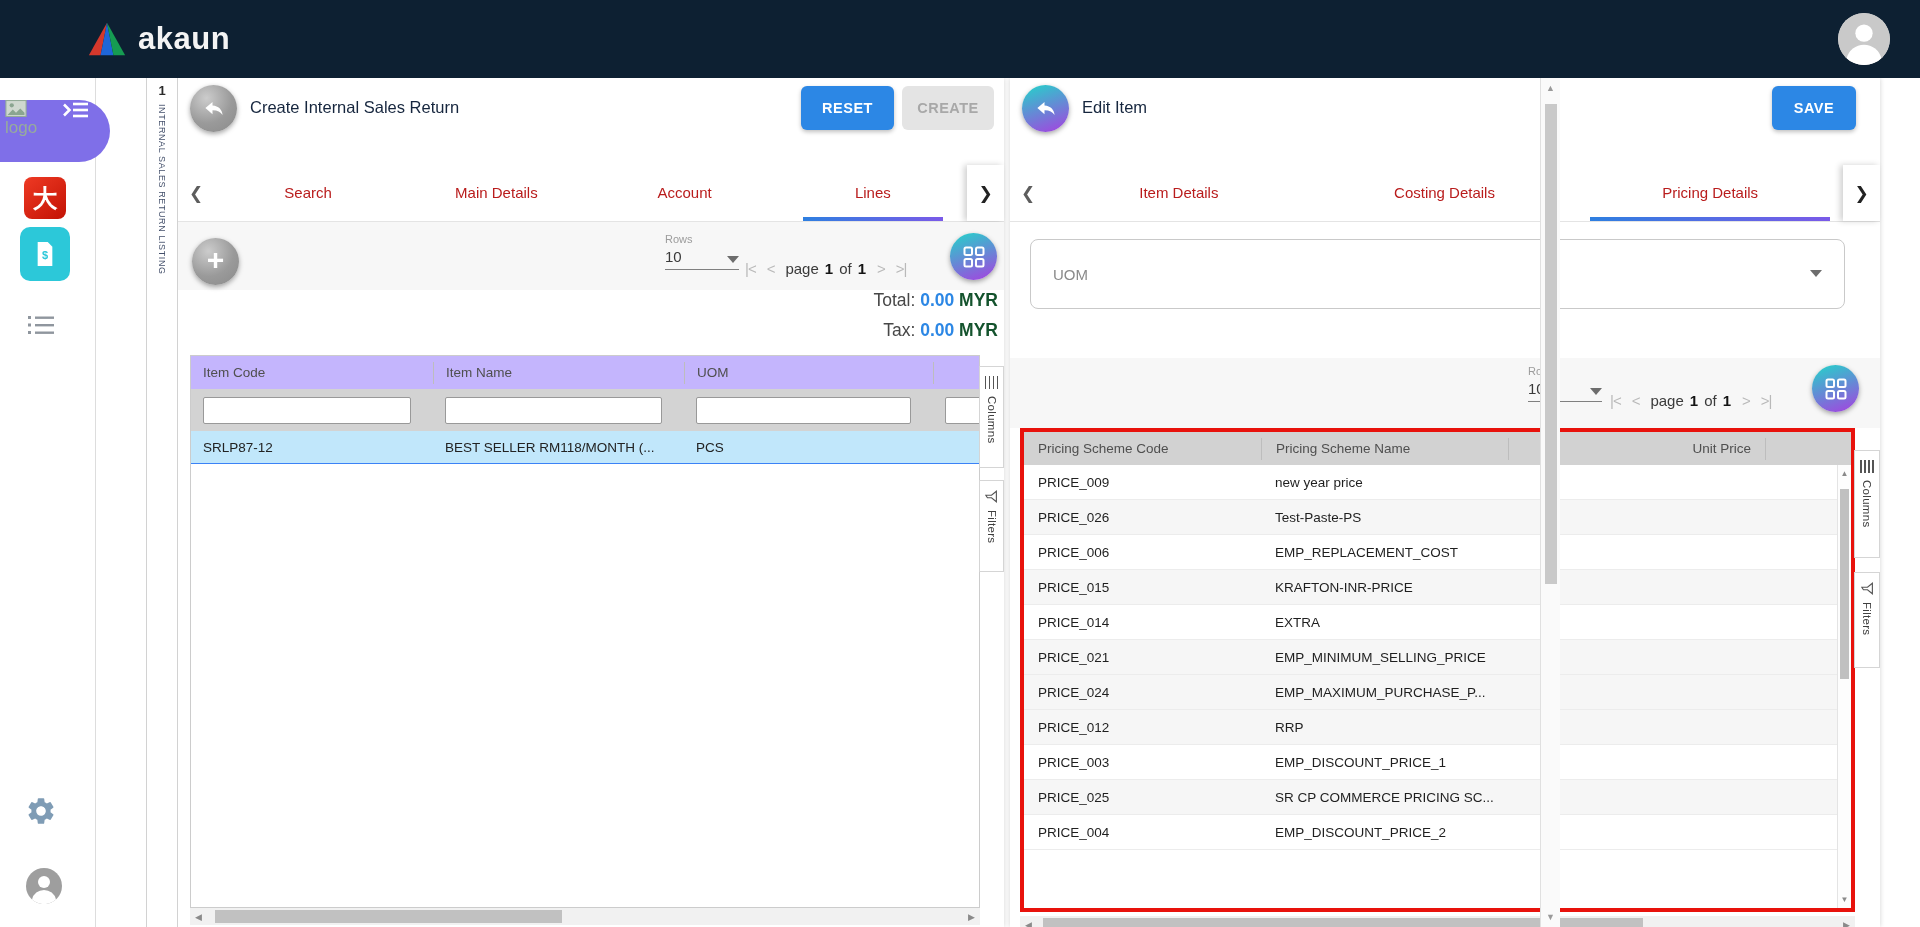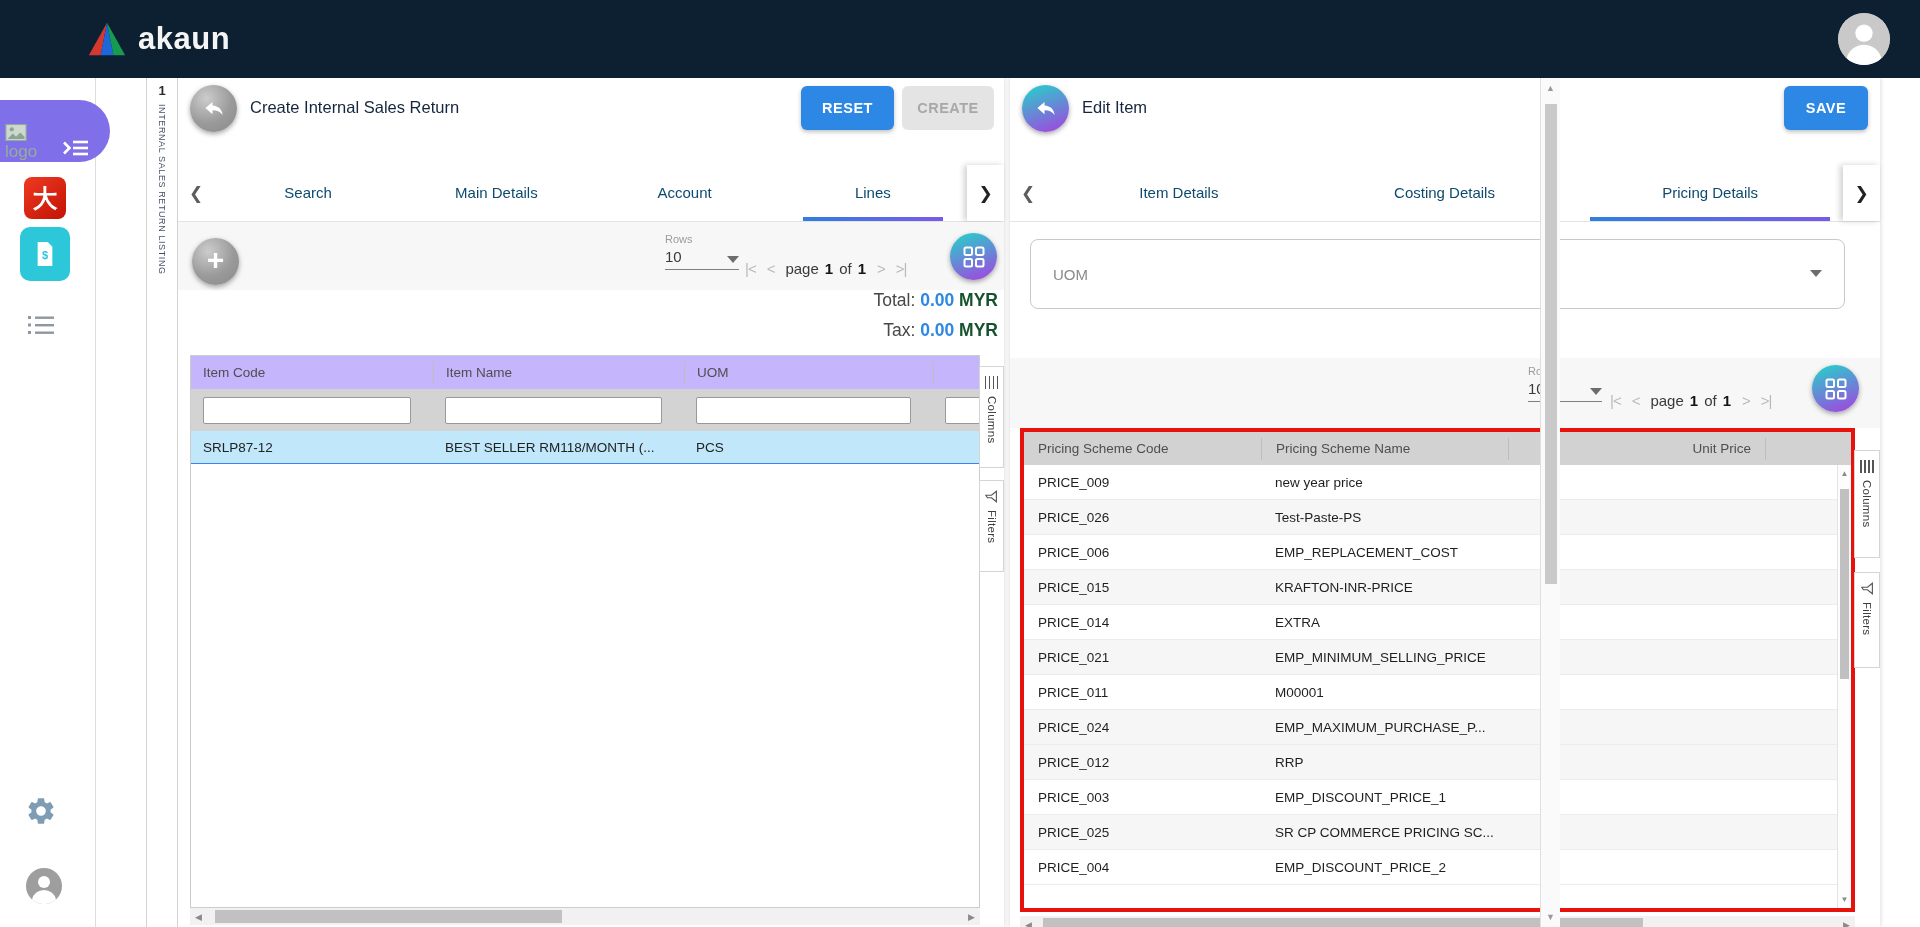--- a/index.html
+++ b/index.html
@@ -8,21 +8,21 @@
   #app { position:relative; width:1560px; height:927px; }
 
   
   .navbar { position:absolute; left:0; top:0; width:1920px; height:78px; background:#0d2032; display:flex; align-items:center; z-index:20; }
   .brand { margin-left:88px; display:flex; align-items:center; gap:12px; }
   .brand-text { color:#f4f4f4; font-size:31px; font-weight:bold; letter-spacing:.5px; }
   .nav-avatar { position:absolute; right:30px; top:13px; width:52px; height:52px; border-radius:50%; background:#d4d4d4; overflow:hidden; cursor:pointer; }
 
   
   .sidebar { position:absolute; left:0; top:78px; width:96px; bottom:0; background:#fff; border-right:1px solid #dddddd; z-index:10; }
-  .logo-pill { position:absolute; left:0; top:22px; width:110px; height:62px; background:#7f6fe8; border-radius:0 31px 31px 0; display:flex; align-items:flex-end; padding-left:5px; z-index:12; cursor:pointer; }
+  .logo-pill { position:absolute; left:0; top:22px; width:110px; height:62px; background:#7f6fe8; border-radius:0 31px 31px 0; display:flex; align-items:flex-start; padding-left:5px; z-index:12; cursor:pointer; }
   .logo-ph { display:flex; flex-direction:column; align-items:flex-start; width:56px; }
   .logo-ph .txt { color:#97ab9c; font-size:17px; margin-top:1px; }
   .app-icon { position:absolute; display:flex; align-items:center; justify-content:center; cursor:pointer; }
   .icon-red { left:24px; top:99px; width:42px; height:42px; border-radius:8px; background:linear-gradient(140deg,#ee3a24,#c31204); color:#fff; font-size:25px; font-weight:bold; }
   .icon-teal { left:20px; top:149px; width:50px; height:54px; border-radius:10px; background:#2cc8d9; }
   .icon-list { left:28px; top:237px; width:26px; height:20px; }
   .icon-gear { left:24px; top:716px; width:34px; height:34px; }
   .icon-user { left:26px; top:790px; width:36px; height:36px; }
 
   
@@ -36,27 +36,27 @@
   .panel-right { left:1010px; width:870px; }
 
   .back-btn { position:absolute; left:12px; top:7px; width:47px; height:47px; border-radius:50%; display:flex; align-items:center; justify-content:center; box-shadow:0 2px 5px rgba(0,0,0,.35); cursor:pointer; }
   .back-gray { background:radial-gradient(circle at 35% 28%, #cccccc 0%, #9a9a9a 55%, #8a8a8a 100%); }
   .back-grad { background:linear-gradient(160deg,#2fc6cc 10%,#9a4ede 90%); }
   .panel-title { position:absolute; left:72px; top:20px; font-size:16.5px; color:#16263e; }
 
   .btn { position:absolute; top:8px; height:44px; border:none; border-radius:6px; font-weight:bold; font-size:14.5px; letter-spacing:.5px; font-family:inherit; cursor:pointer; }
   .btn-reset { right:110px; width:93px; background:#2c87e5; color:#fff; box-shadow:0 2px 4px rgba(0,0,0,.25); }
   .btn-create { right:10px; width:92px; background:#e4e4e4; color:#a8a8a8; cursor:default; }
-  .btn-save { right:12px; width:84px; background:#2c87e5; color:#fff; box-shadow:0 2px 4px rgba(0,0,0,.25); }
+  .btn-save { right:24px; width:84px; background:#2c87e5; color:#fff; box-shadow:0 2px 4px rgba(0,0,0,.25); }
 
   
   .tabbar { position:absolute; left:0; right:0; top:87px; height:57px; border-bottom:1px solid #e4e4e4; display:flex; align-items:stretch; }
   .tab-chev { width:36px; display:flex; align-items:center; justify-content:center; color:#5d5d5d; font-size:17px; cursor:pointer; }
   .tabs { flex:1; display:flex; }
-  .tab { flex:1; text-align:center; line-height:56px; font-size:15px; color:#0c4a6e; position:relative; cursor:pointer; white-space:nowrap; }
+  .tab { flex:1; text-align:center; line-height:56px; font-size:15px; color:#b91c1c; position:relative; cursor:pointer; white-space:nowrap; }
   .tab.active::after { content:""; position:absolute; bottom:0; left:50%; margin-left:-70px; width:140px; height:4px; background:linear-gradient(90deg,#2e7fe0,#7a5ae8); }
   .panel-right .tab.active::after { margin-left:-120px; width:240px; }
   .tab-more { width:37px; background:#fff; box-shadow:-3px 0 6px rgba(0,0,0,.18); display:flex; align-items:center; justify-content:center; font-size:17px; font-weight:bold; color:#222; cursor:pointer; }
 
   
   .toolstrip { position:absolute; left:0; right:0; background:#f7f7f7; }
   .panel-left  .toolstrip { top:144px; height:68px; }
   .panel-right .toolstrip { top:280px; height:70px; }
 
   .round-btn { position:absolute; width:47px; height:47px; border-radius:50%; display:flex; align-items:center; justify-content:center; cursor:pointer; box-shadow:0 2px 5px rgba(0,0,0,.35); }
@@ -436,26 +436,20 @@
             <div class="rt-cell r2">EXTRA</div>
             <div class="rt-cell r3"></div>
             <div class="rt-cell r4"></div>
           </div>
           <div class="prow alt">
             <div class="rt-cell r1">PRICE_021</div>
             <div class="rt-cell r2">EMP_MINIMUM_SELLING_PRICE</div>
             <div class="rt-cell r3"></div>
             <div class="rt-cell r4"></div>
           </div>
-          <div class="prow">
-            <div class="rt-cell r1">PRICE_011</div>
-            <div class="rt-cell r2">M00001</div>
-            <div class="rt-cell r3"></div>
-            <div class="rt-cell r4"></div>
-          </div>
           <div class="prow alt">
             <div class="rt-cell r1">PRICE_024</div>
             <div class="rt-cell r2">EMP_MAXIMUM_PURCHASE_P...</div>
             <div class="rt-cell r3"></div>
             <div class="rt-cell r4"></div>
           </div>
           <div class="prow alt">
             <div class="rt-cell r1">PRICE_012</div>
             <div class="rt-cell r2">RRP</div>
             <div class="rt-cell r3"></div>

